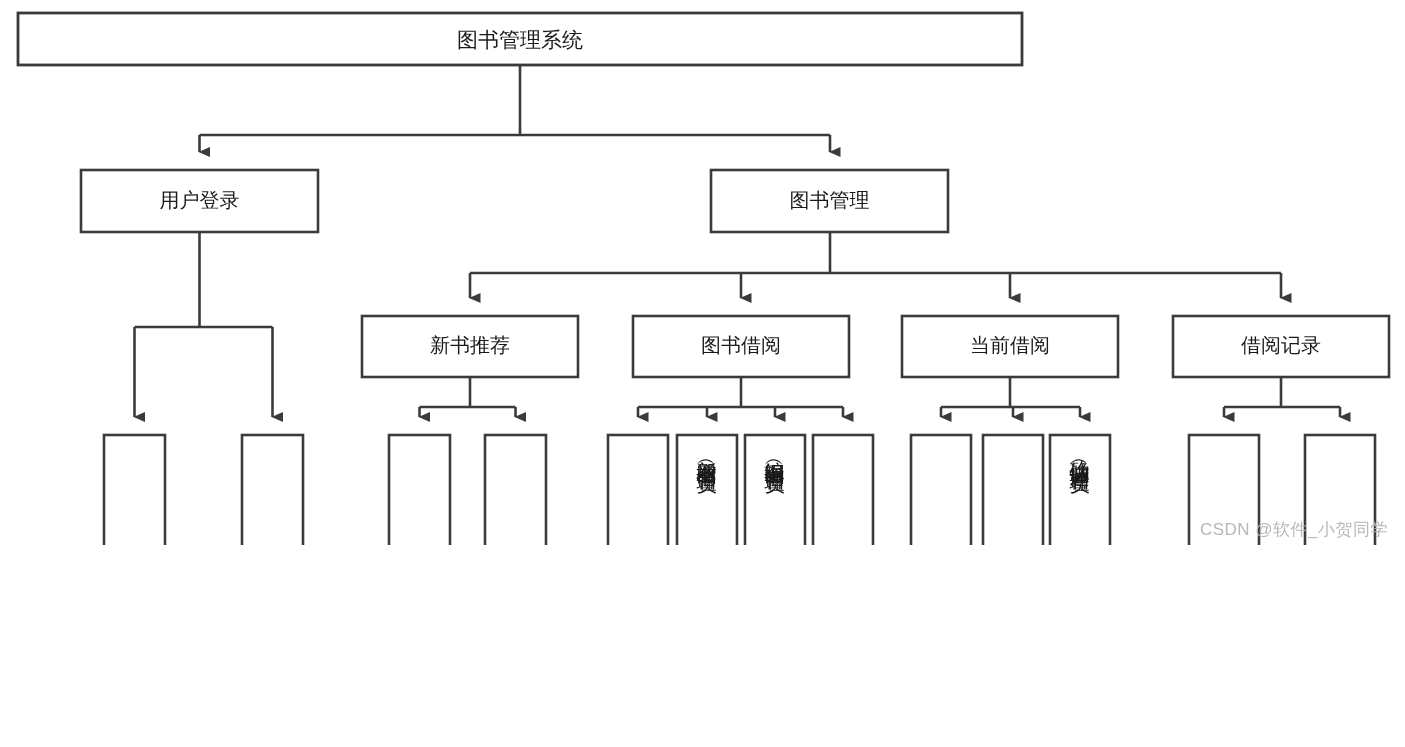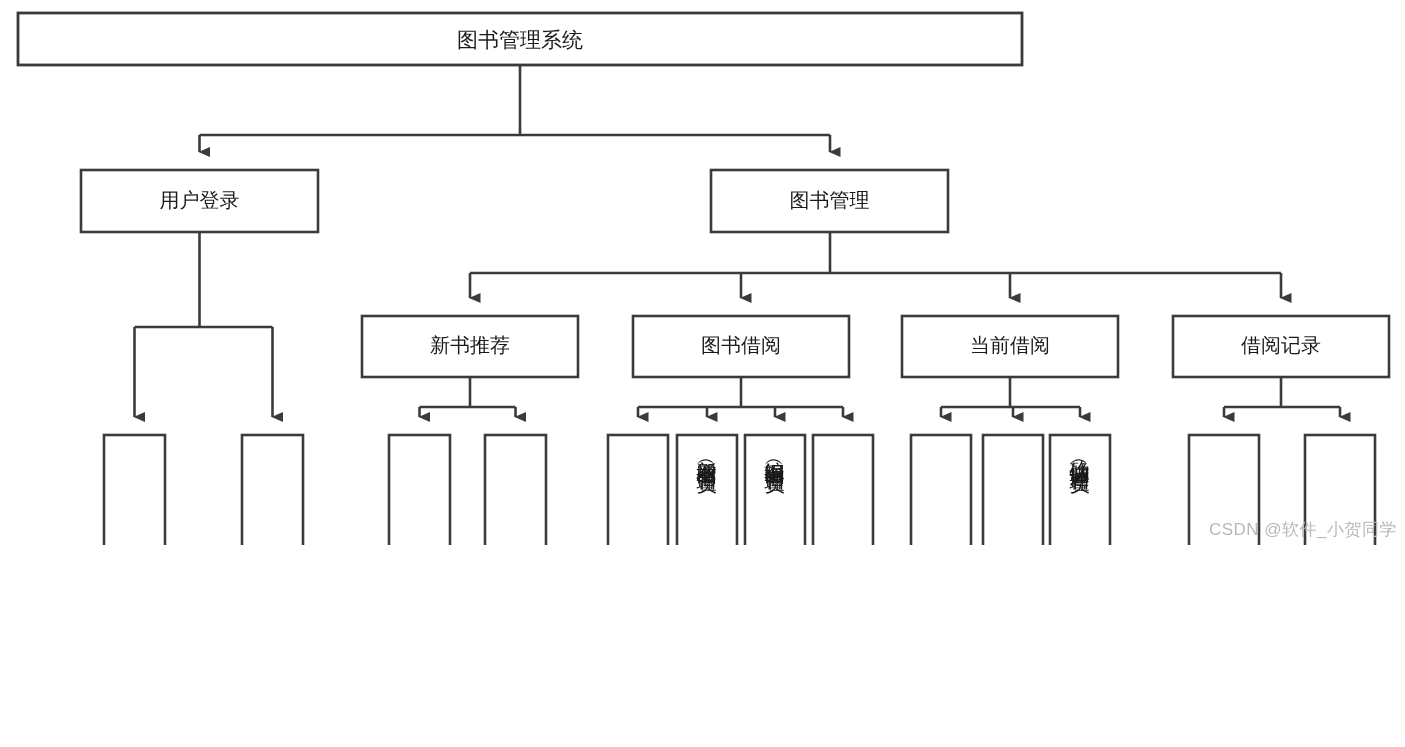--- a/index.html
+++ b/index.html
@@ -64,21 +64,21 @@
     font-size: 20px;
     color: #1a1a1a;
     writing-mode: vertical-rl;
     text-orientation: upright;
     letter-spacing: 2px;
     line-height: 1;
     white-space: nowrap;
   }
   .watermark {
     position: absolute;
-    right: 8px;
+    right: 17px;
     bottom: 4px;
     font-family: "Liberation Sans", "DejaVu Sans", sans-serif;
     font-size: 17px;
     color: #b8b8b8;
     letter-spacing: 0.5px;
     user-select: none;
   }
 </style>
 </head>
 <body>

